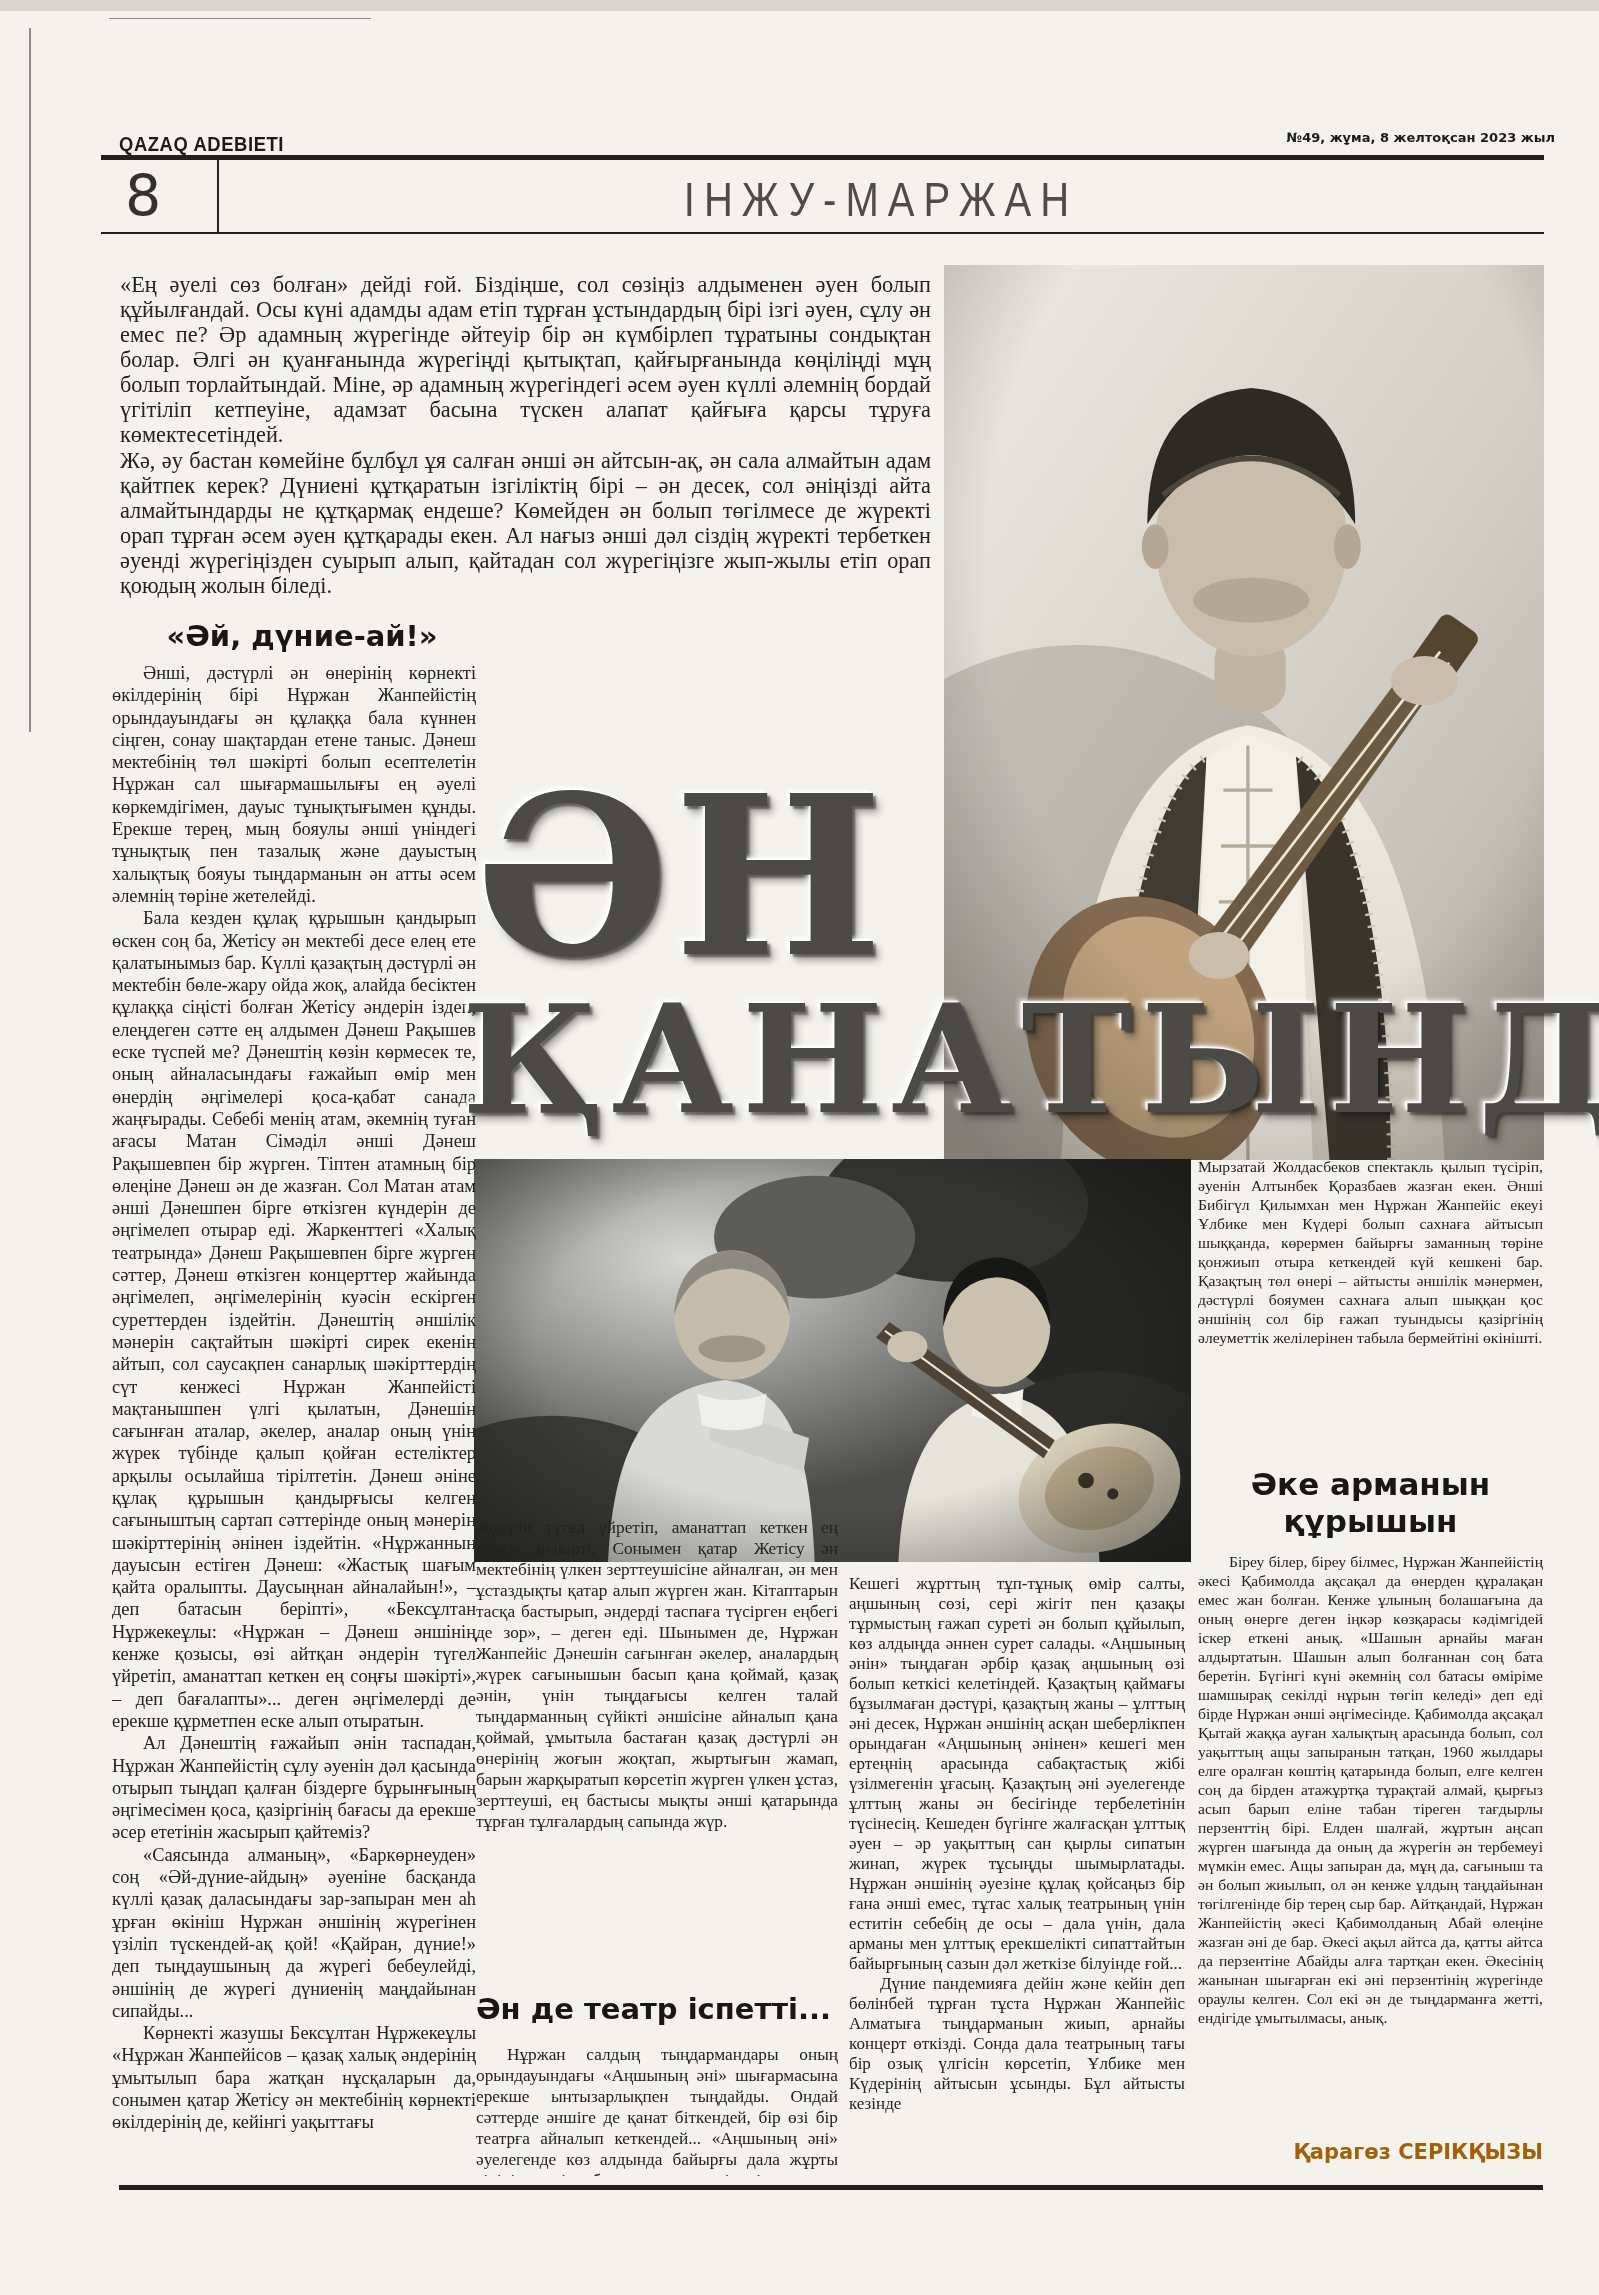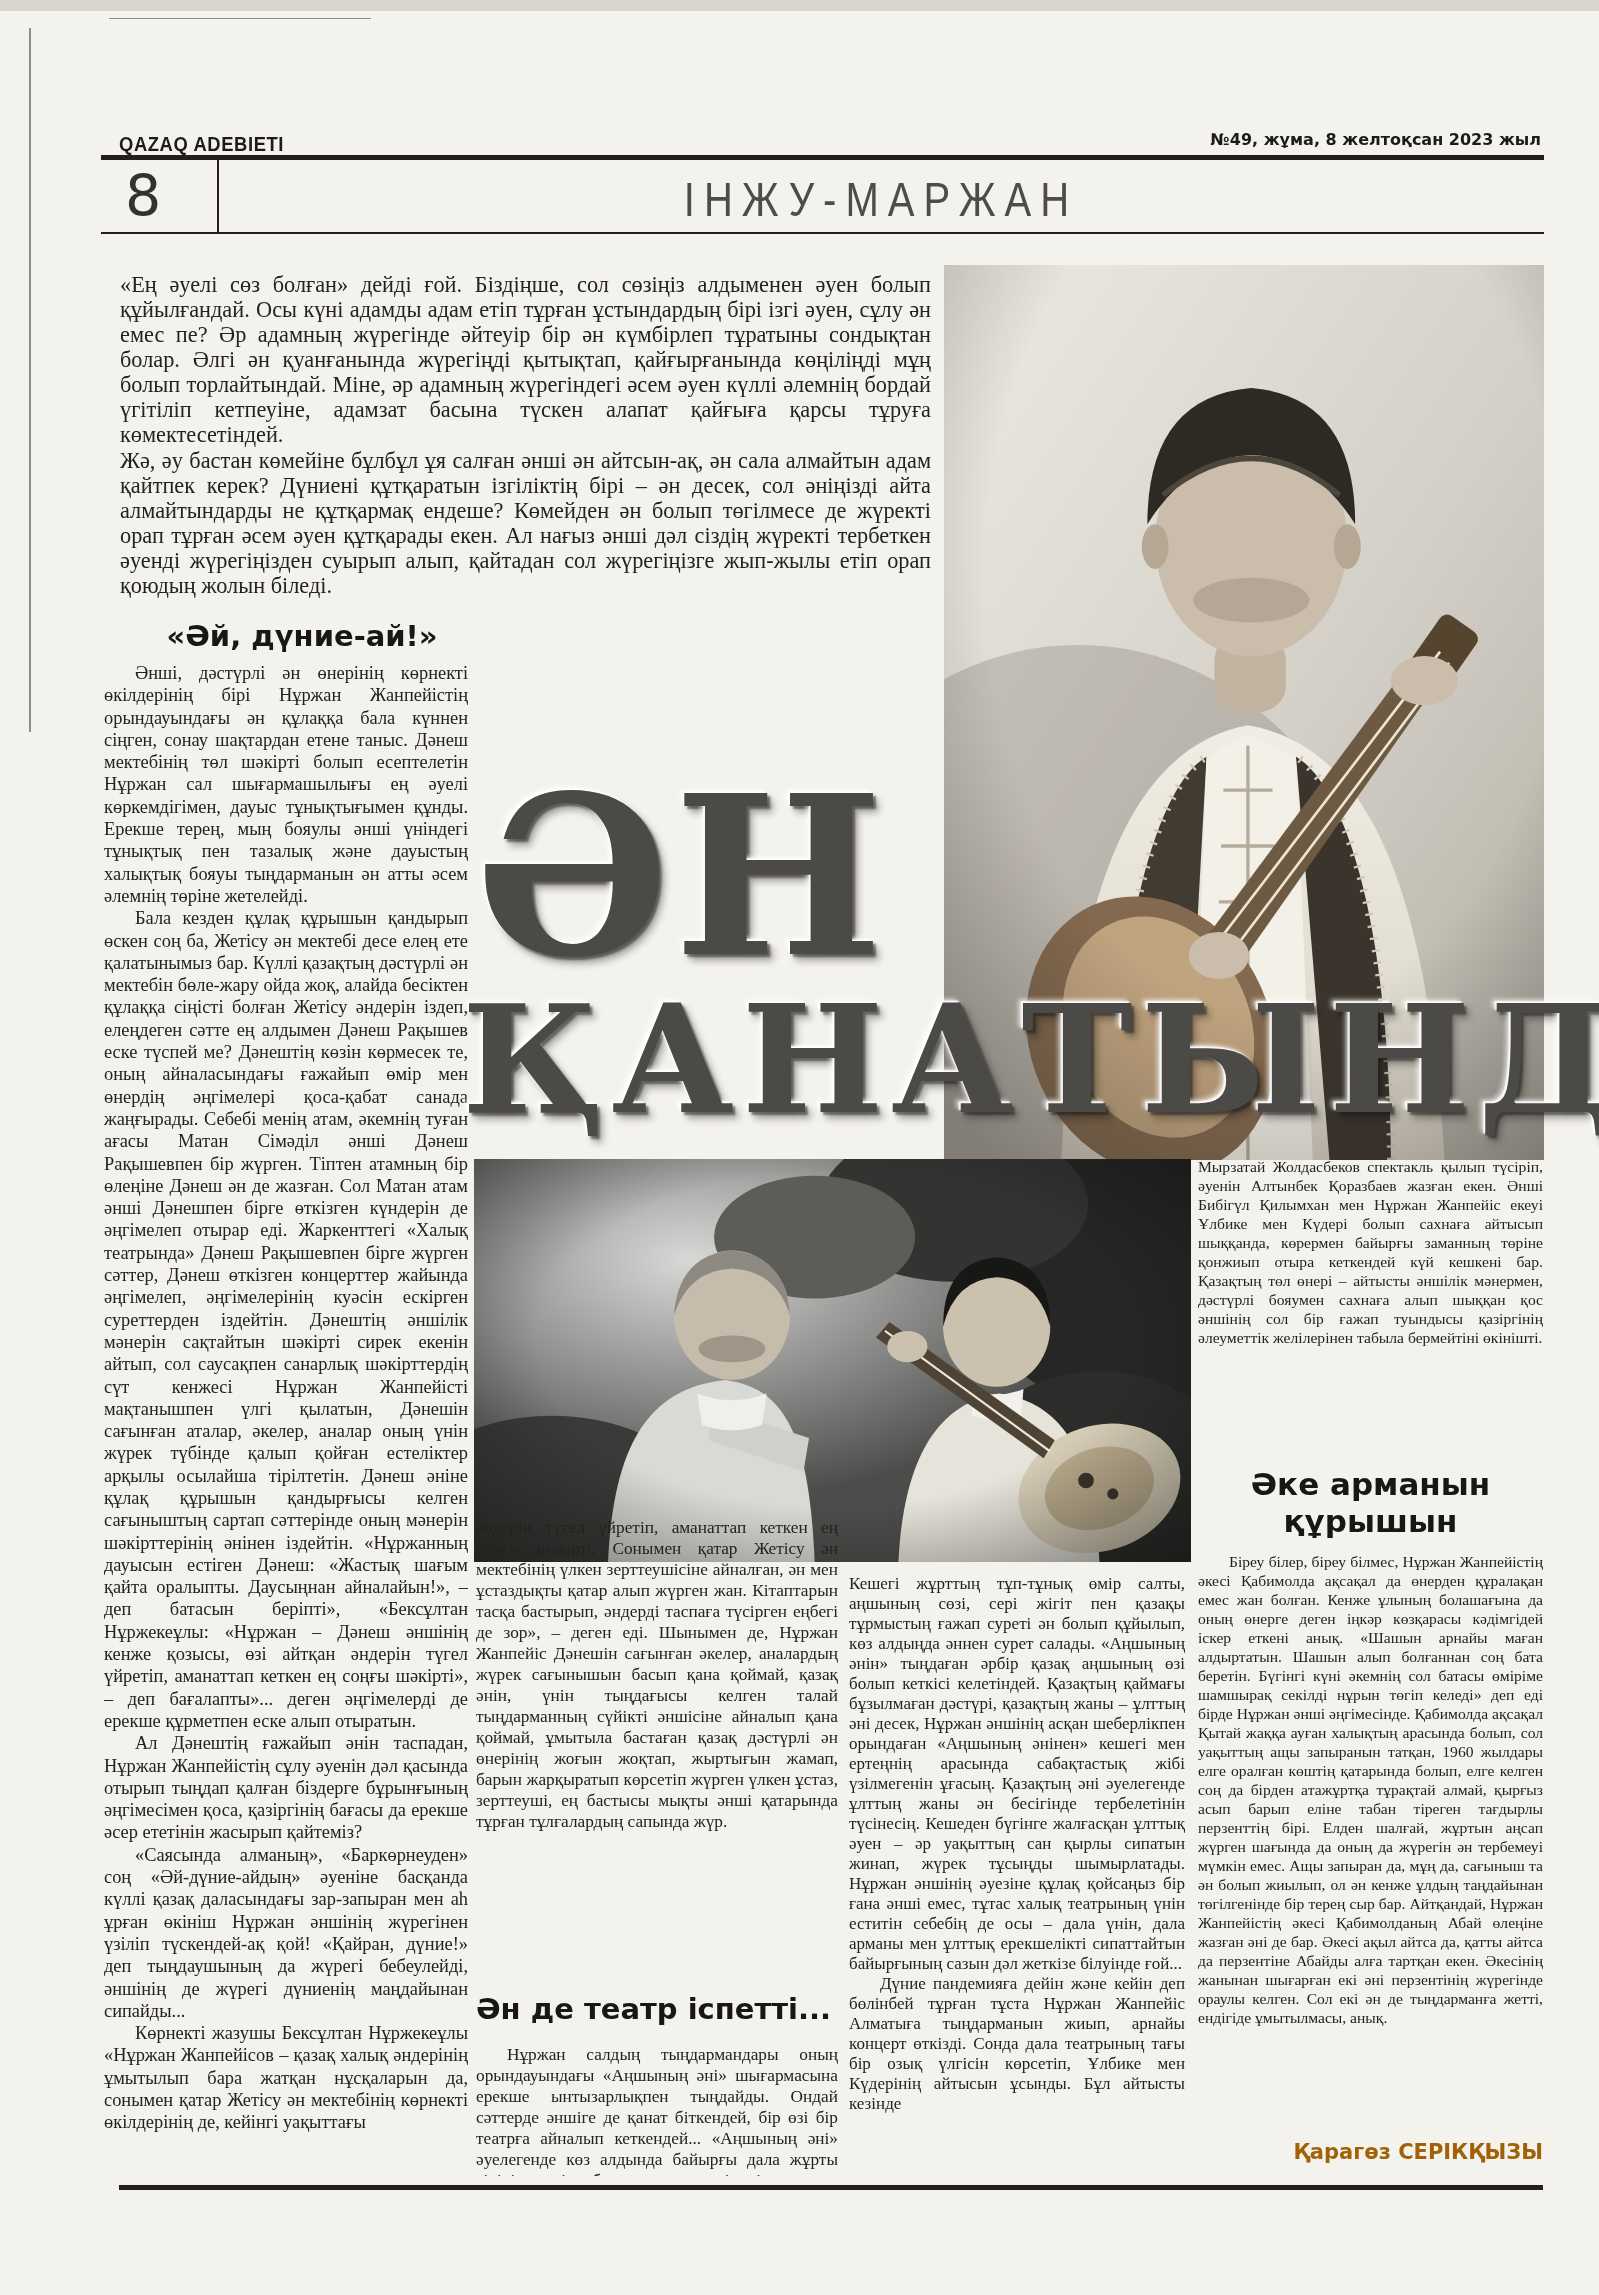--- a/index.html
+++ b/index.html
@@ -6,22 +6,22 @@
   #paper{
     position:relative;width:1599px;height:2295px;margin:11px auto;
     background:#f4f2ec;overflow:hidden;
     font-family:"Liberation Serif", serif;color:#262522;
   }
   
   .artifact{position:absolute;background:#3a3a38;opacity:.55;}
   
   .masthead{position:absolute;left:119px;top:122px;font-family:"Liberation Sans",sans-serif;
     font-weight:bold;font-size:18.4px;letter-spacing:0.6px;color:#1c1b19;transform:scaleY(1.05);transform-origin:left top;}
-  .issue{position:absolute;right:58px;top:119px;font-family:"DejaVu Sans",sans-serif;
-    font-weight:bold;font-size:16px;color:#1c1b19;}
+  .issue{position:absolute;right:44px;top:119px;font-family:"DejaVu Sans",sans-serif;
+    font-weight:bold;font-size:13px;color:#1c1b19;}
   .rule{position:absolute;background:#221f1c;}
   .pagenum{position:absolute;left:125px;top:152px;font-family:"DejaVu Sans",sans-serif;
     font-size:57px;font-weight:normal;color:#34322f;}
   .rubric{position:absolute;left:218px;top:163px;width:1326px;text-align:center;
     font-family:"Liberation Sans",sans-serif;font-size:40px;font-weight:normal;color:#4e4c49;
     letter-spacing:9px;transform:scaleY(1.18);transform-origin:center top;}
   
   .intro{position:absolute;left:120px;top:261px;width:811px;font-size:22.3px;line-height:25px;
     text-align:justify;color:#23221f;}
   .intro p{margin:0 0 1.1px 0;}
@@ -33,21 +33,21 @@
   #title1{left:476px;top:755px;font-size:221px;line-height:221px;letter-spacing:5.6px;}
   #title2{left:462px;top:973px;font-size:150px;line-height:150px;letter-spacing:7.8px;}
   
   .photo{position:absolute;overflow:hidden;}
   #mainPhoto{left:944px;top:254px;width:600px;height:895px;}
   #bwPhoto{left:474px;top:1148px;width:717px;height:403px;}
   .photo svg{display:block;width:100%;height:100%;}
   
   .coltext{position:absolute;text-align:justify;overflow:hidden;color:#23221f;}
   .coltext p{margin:0;text-indent:31px;}
-  #col1{left:104px;top:651px;width:364px;height:1508px;font-size:18.4px;line-height:22.3px;}
+  #col1{left:112px;top:651px;width:364px;height:1508px;font-size:18.4px;line-height:22.3px;}
   #col2a{left:494px;top:603px;width:347px;height:147px;font-size:18.4px;line-height:22.3px;}
   #col2a p{text-indent:0;}
   #col2b{left:476px;top:1506px;width:362px;height:414px;font-size:17.3px;line-height:21px;}
   #col2b p{text-indent:0;}
   #col2c{left:476px;top:2033px;width:362px;height:132px;font-size:17.3px;line-height:21px;}
   #col3{left:849px;top:1563px;width:336px;height:602px;font-size:17px;line-height:20px;}
   #col3 p.first{text-indent:0;}
   #col4a{left:1198px;top:1146px;width:345px;height:299px;font-size:15.6px;line-height:19px;}
   #col4a p{text-indent:0;}
   #col4b{left:1198px;top:1541px;width:345px;height:583px;font-size:15.6px;line-height:19px;}

